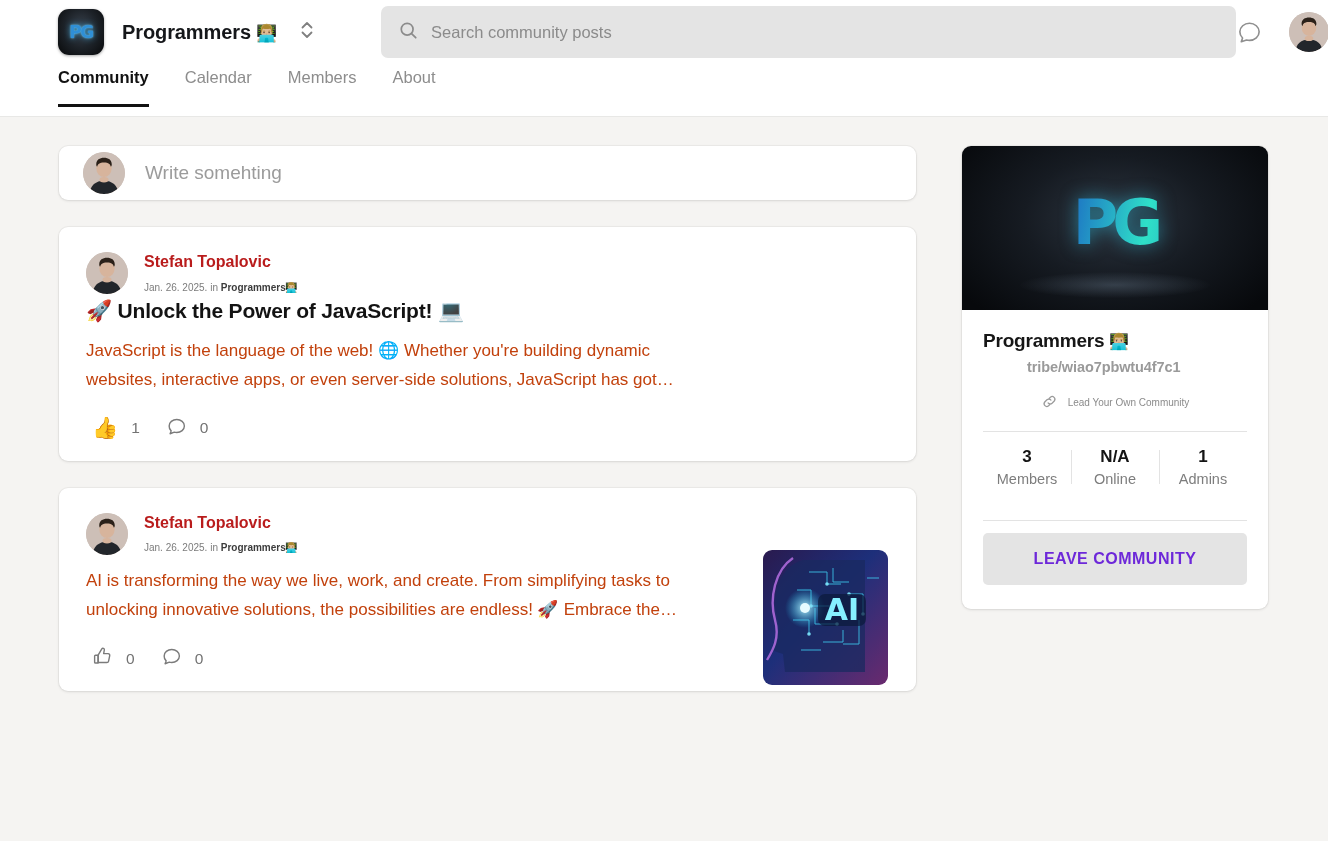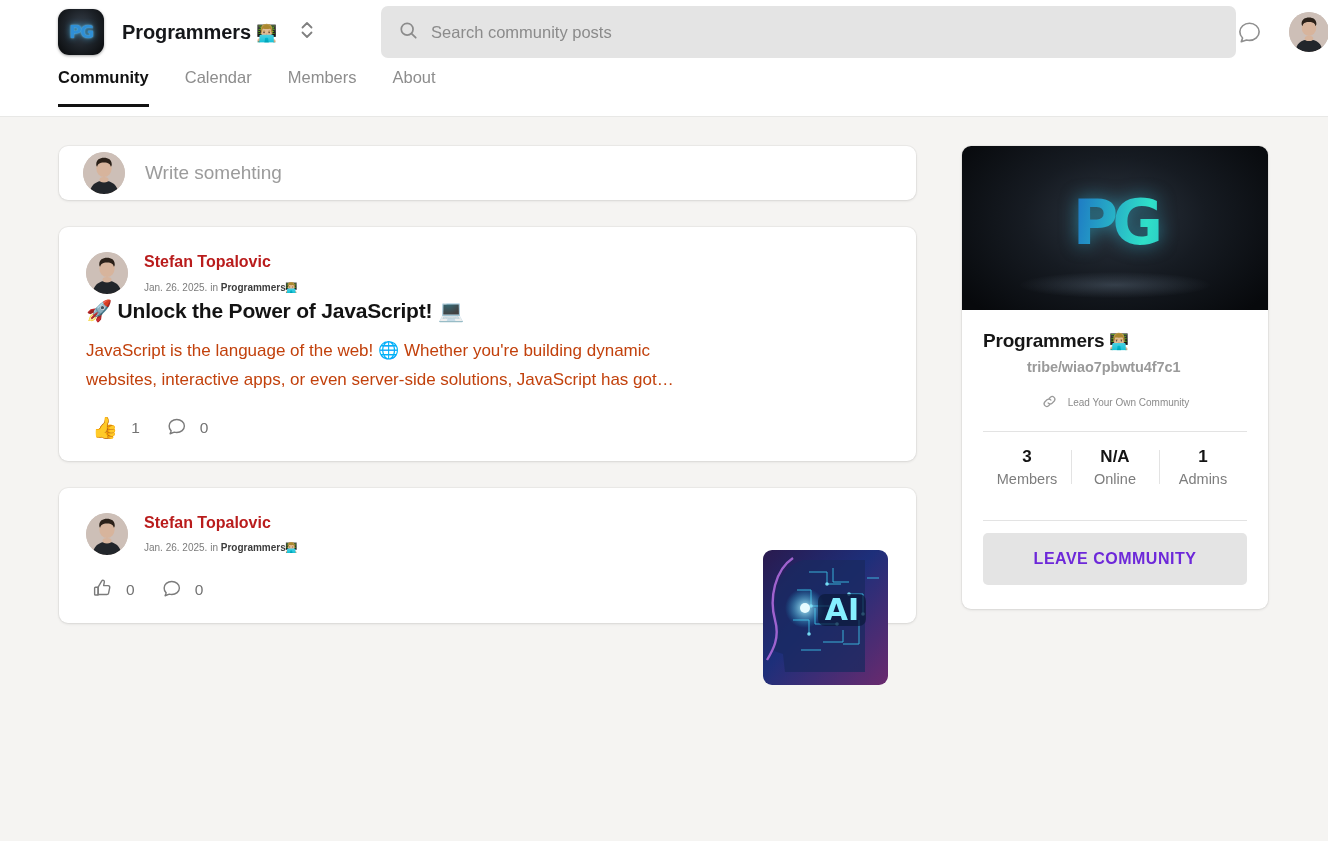--- a/index.html
+++ b/index.html
@@ -510,20 +510,25 @@
           <div class="post-author">Stefan Topalovic</div>
           <div class="post-meta">
             <span>Jan. 26. 2025.</span>
             <span>in</span>
             <b>Programmers</b><span class="emoji">👨🏼‍💻</span>
           </div>
         </div>
       </div>
 
       <div class="post-body">
+        <div class="post-text">
+          <span>AI is transforming the way we live, work, and create. From simplifying tasks to unlocking innovative solutions, the possibilities are endless!</span>
+          <span class="emoji">🚀</span>
+          <span>Embrace the…</span>
+        </div>
       </div>
 
       <div class="post-thumb">
         <svg class="thumb-ai" viewBox="0 0 125 135">
           <defs>
             <linearGradient id="aibg" x1="0" y1="0" x2="1" y2="1">
               <stop offset="0%" stop-color="#2a1a4e"></stop>
               <stop offset="45%" stop-color="#1d2f7a"></stop>
               <stop offset="100%" stop-color="#6a2a6e"></stop>
             </linearGradient>

